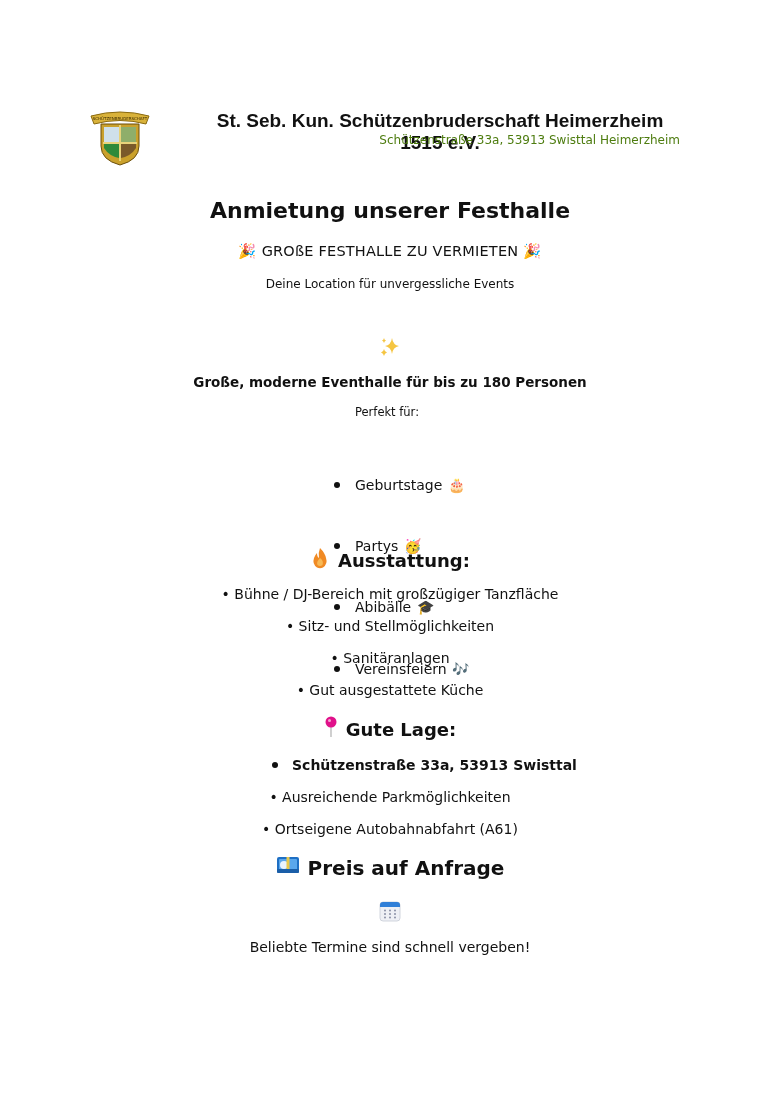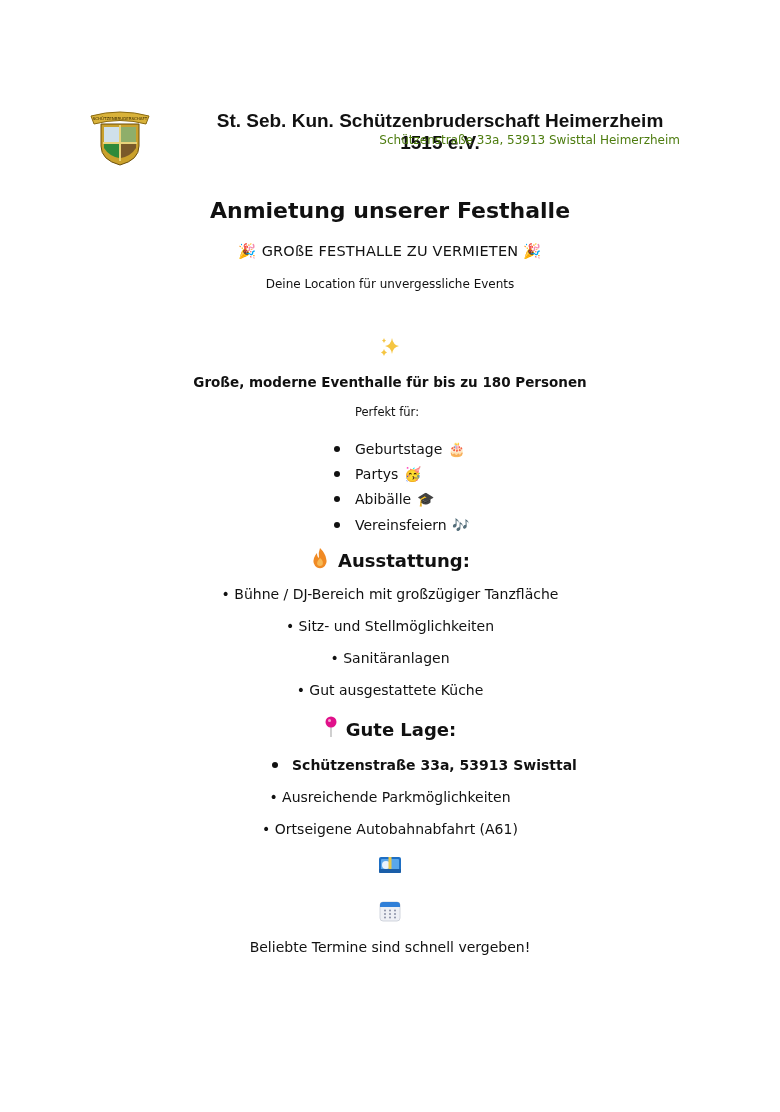--- a/index.html
+++ b/index.html
@@ -17,21 +17,21 @@
   .title { top: 198px; font-size: 22px; font-weight: bold; }
   .banner { top: 243px; font-size: 14.5px; letter-spacing: 0.2px; }
   .tagline { top: 277px; font-size: 12px; }
 
   .h2 { font-size: 18px; font-weight: bold; display: inline-flex; align-items: center; gap: 8px; }
   .sec1 { top: 336px; }
   .bold-line { top: 374px; font-size: 13.5px; font-weight: bold; }
   .perfekt { left: 355px; top: 405px; font-size: 11.5px; }
 
   .list { left: 334px; top: 436px; margin: 0; padding: 0; list-style: none; }
-  .list li { height: 25.3px; font-size: 14px; display: flex; align-items: center; }
+  .list li { height: 25.3px; font-size: 14px; display: flex; align-items: center; margin-top: 36px; }
   .list li .dot { width: 6px; height: 6px; border-radius: 50%; background: #111; margin-right: 15px; }
   .list li .emo { margin-left: 6px; font-size: 14px; }
 
   .sec2 { top: 547px; }
   .eq { font-size: 14px; }
   .eq1 { top: 586px; } .eq2 { top: 618px; } .eq3 { top: 650px; } .eq4 { top: 682px; }
 
   .sec3 { top: 716px; }
   .loc1 { top: 757px; font-size: 14px; font-weight: bold; left: 272px; display: flex; align-items: center; }
   .loc1 .dot { width: 6px; height: 6px; border-radius: 50%; background: #111; margin-right: 14px; }
@@ -151,20 +151,21 @@
   <span class="h2">
     <span class="icon">
       <svg width="24" height="20" viewBox="0 0 24 20">
         <rect x="1" y="2" width="22" height="16" rx="2" fill="#1e6fc4"></rect>
         <rect x="3" y="4" width="18" height="12" rx="1" fill="#5aa7ec"></rect>
         <circle cx="8" cy="10" r="4" fill="#e8f3fd"></circle>
         <rect x="10.5" y="2" width="3" height="16" fill="#e8c84a"></rect>
         <rect x="1" y="14" width="22" height="4" rx="1" fill="#1a5ea8"></rect>
       </svg>
     </span>
+    <span>Preis auf Anfrage</span>
   </span>
 </div>
 
 <div class="center termin">
   <span class="h2">
     <span class="icon">
       <svg width="22" height="22" viewBox="0 0 22 22">
         <rect x="1" y="2" width="20" height="19" rx="3" fill="#eef0f5" stroke="#c7cbd6" stroke-width="0.8"></rect>
         <path d="M1 5 Q1 2 4 2 L18 2 Q21 2 21 5 L21 7 L1 7 Z" fill="#2f7fd8"></path>
         <g fill="#8a90a6">

